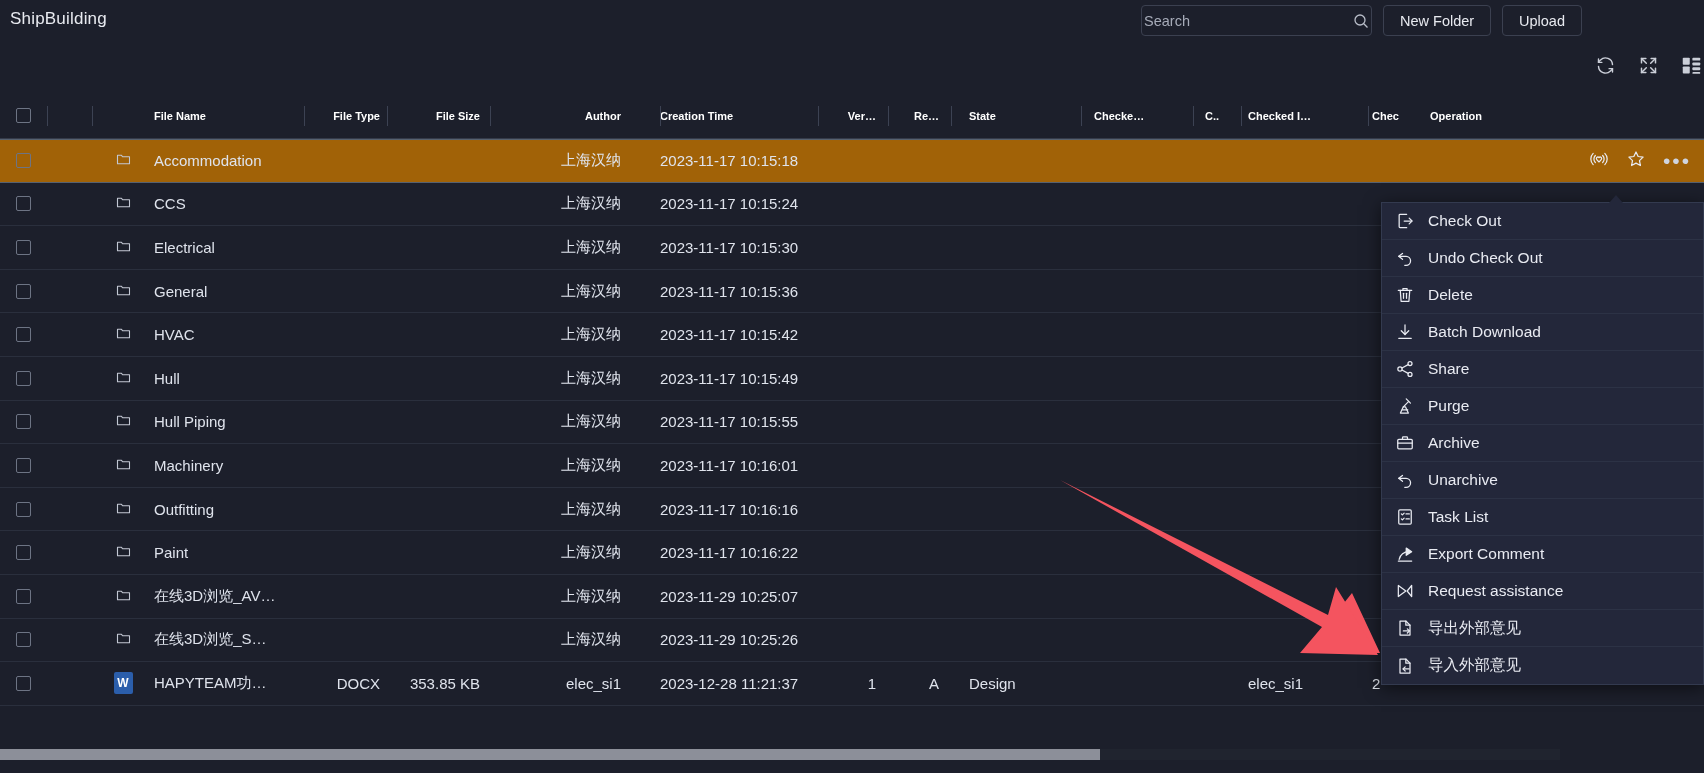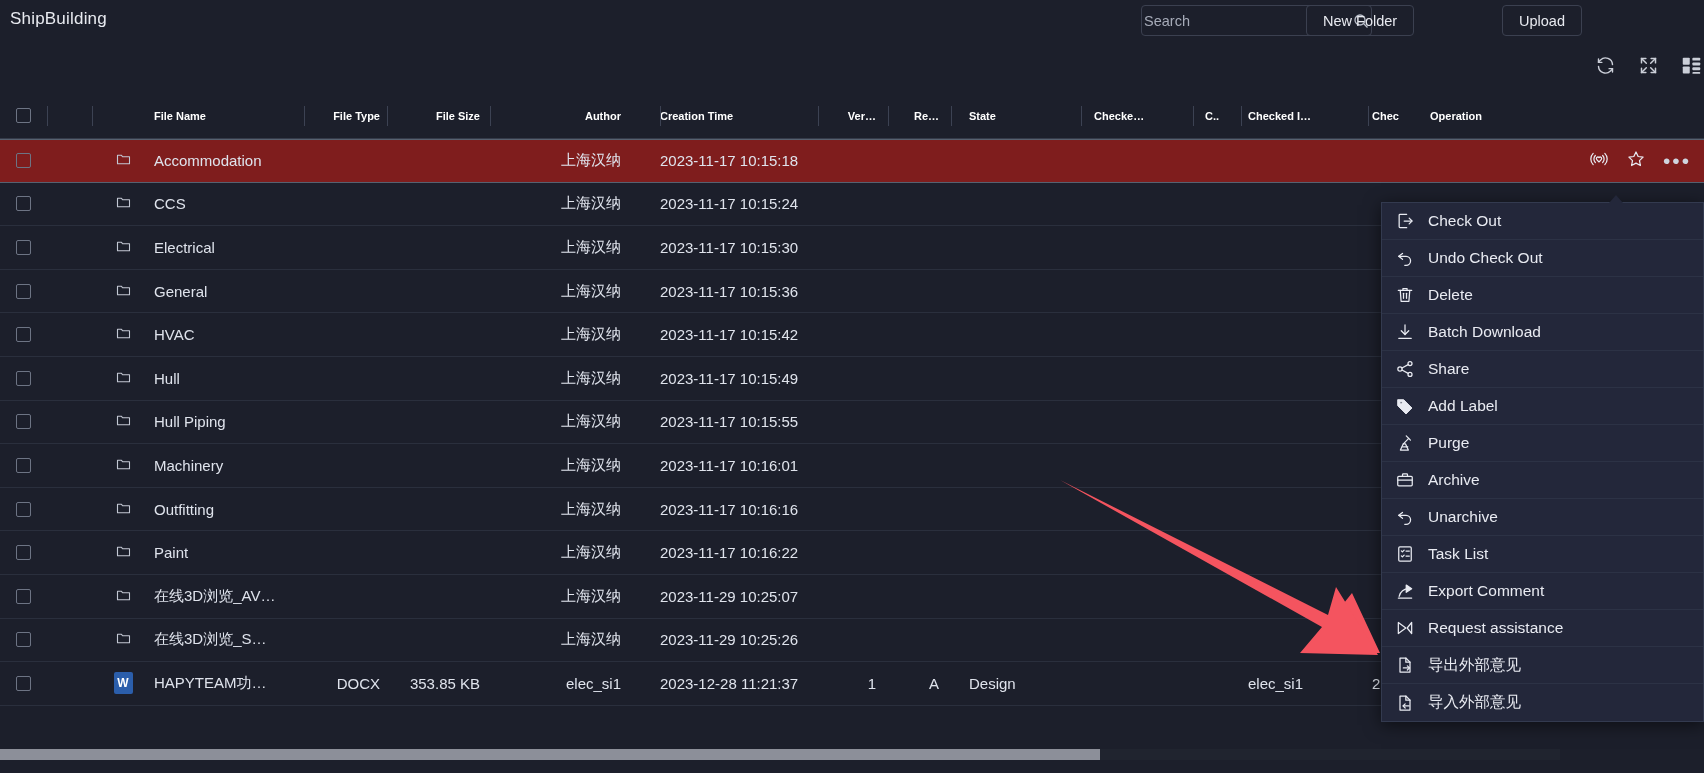--- a/index.html
+++ b/index.html
@@ -31,21 +31,21 @@
     color: #cfd3dd; font-size: 14.5px; font-family: "Liberation Sans", sans-serif;
   }
   .search-box input::placeholder { color: #a6abb8; }
   .icon-svg { display: block; }
   .btn {
     position: absolute; top: 5px; height: 31px;
     border: 1px solid #3b4050; border-radius: 4px; background: transparent;
     color: #e8eaf0; font-size: 14.5px; font-family: "Liberation Sans", sans-serif;
     padding: 0 16px; cursor: pointer; display: flex; align-items: center;
   }
-  #new-folder-btn { left: 1306px; }
+  #new-folder-btn { left: 1383px; }
   #upload-btn { left: 1502px; }
 
   .toolicons {
     position: absolute; right: 0px; top: 50px; height: 30px;
     display: flex; align-items: center; gap: 22px; padding-right: 2px;
   }
   .toolicons > span { cursor: pointer; opacity: .92; }
 
   
   .table-wrap { position: absolute; top: 93px; left: 0; width: 1704px; height: 680px; }
@@ -62,21 +62,21 @@
   .th.sep::before {
     content: ""; position: absolute; left: 0; top: 13px; height: 20px;
     width: 1px; background: #3c4253;
   }
   .row {
     position: relative; height: 43.6px; width: 1704px;
     display: flex; align-items: center;
     border-bottom: 1px solid #2a2f3d;
     font-size: 15px; color: #dfe3ec;
   }
-  .row.sel { background: #7f1d1d; border-top: 1px solid #566170; border-bottom: 1px solid #566170; }
+  .row.sel { background: #a16207; border-top: 1px solid #566170; border-bottom: 1px solid #566170; }
   .row .cell { display: flex; align-items: center; height: 100%; overflow: hidden; white-space: nowrap; }
 
   
   .c-check { position: absolute; left: 0px;   width: 47px;  justify-content: center; }
   .c-fav   { position: absolute; left: 47px;  width: 45px;  justify-content: center; }
   .c-icon  { position: absolute; left: 92px;  width: 62px;  justify-content: center; }
   .c-name  { position: absolute; left: 154px; width: 150px; }
   .c-type  { position: absolute; left: 304px; width: 83px;  justify-content: flex-end; padding-right: 7px;}
   .c-size  { position: absolute; left: 387px; width: 100px; justify-content: flex-end; padding-right: 7px;}
   .c-auth  { position: absolute; left: 490px; width: 143px; justify-content: flex-end; padding-right: 12px;}
@@ -610,29 +610,20 @@
               <circle cx="18" cy="18.5" r="2.4"></circle>
               <circle cx="6" cy="12" r="2.6"></circle>
         <path d="M8.3 10.8l7.5-4"></path>
               <path d="M8.3 13.2l7.5 4"></path>
             </svg>
           </span>
                  <span>Share</span>
         </div>
         <div class="mi">
           <span class="mi-ico">
-            <svg width="20" height="20" viewBox="0 0 24 24" fill="#e9ebf2" stroke="#e9ebf2" stroke-width="1.1" stroke-linejoin="round">
-              <path d="M3.2 11.6V4.4h7.2l10 10-7.2 7.2z"></path>
-              <circle cx="7.3" cy="8.1" r="1.3" fill="#23273a"></circle>
-            </svg>
-          </span>
-                 <span>Add Label</span>
-        </div>
-        <div class="mi">
-          <span class="mi-ico">
             <svg width="20" height="20" viewBox="0 0 24 24" fill="none" stroke="#e9ebf2" stroke-width="1.5" stroke-linecap="round" stroke-linejoin="round">
               <path d="M13.5 3.5l5 5"></path>
               <path d="M16.5 6.5l-6.5 6.5"></path>
               <path d="M10 13h2.5l3.5 7.5H6.5z"></path>
               <path d="M9 16.5h6.3"></path>
             </svg>
           </span>
                  <span>Purge</span>
         </div>
         <div class="mi">

